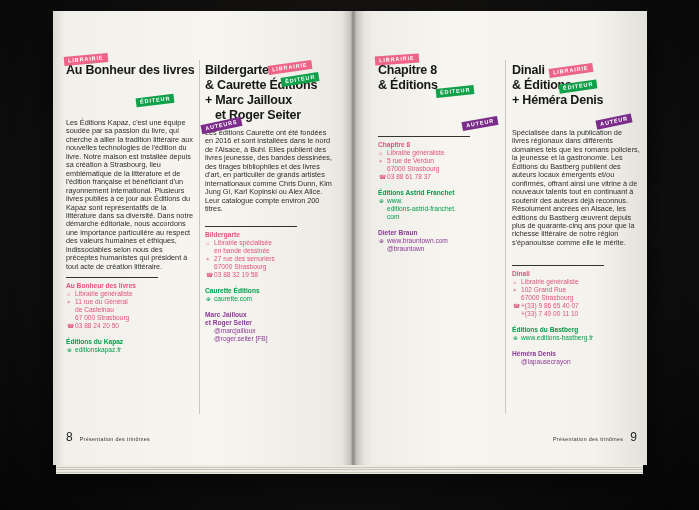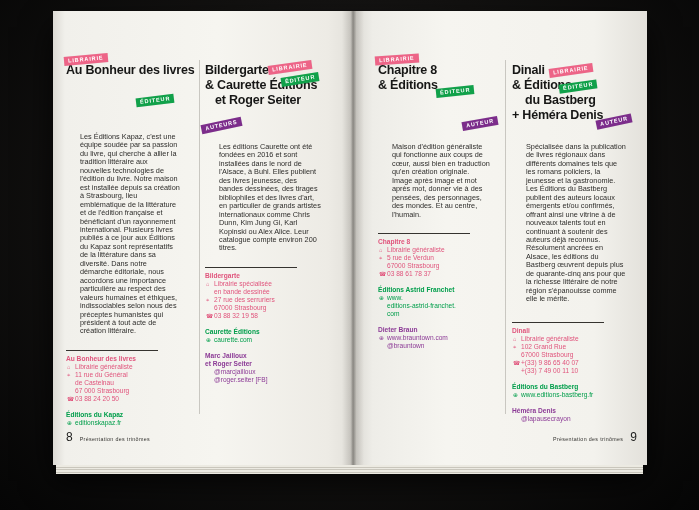--- a/index.html
+++ b/index.html
@@ -46,21 +46,21 @@
   .c1 .pos-lib{top:0px;left:63px;transform:rotate(-8deg);}
   .c1 .pos-edi{top:12px;left:76px;transform:rotate(-9deg);}
   .c1 .pos-aut{top:58px;left:-4px;transform:rotate(-12deg);}
   .c2 .pos-lib{top:-8px;left:-3px;transform:rotate(-4deg);}
   .c2 .pos-edi{top:24px;left:58px;transform:rotate(-6deg);}
   .c2 .pos-aut{top:56px;left:84px;transform:rotate(-10deg);}
   .c3 .pos-lib{top:3px;left:37px;transform:rotate(-8deg);}
   .c3 .pos-edi{top:19px;left:47px;transform:rotate(-8deg);}
   .c3 .pos-aut{top:54px;left:84px;transform:rotate(-12deg);}
 
-  .body{margin:14px;font-size:7.3px;line-height:8.45px;color:#2e2d2b;}
+  .body{margin:0;font-size:7.3px;line-height:8.45px;color:#2e2d2b;}
 
   .contacts{margin-top:8px;}
   .c0 .contacts{margin-top:6px;}
   .c1 .contacts{margin-top:12px;}
   .c2 .contacts{margin-top:7px;}
   .c3 .contacts{margin-top:18px;}
   .hr{width:92px;border-top:1px solid #35332f;margin-bottom:4px;}
   .cg{font-size:6.6px;line-height:8px;}
   .cg + .cg{margin-top:8px;}
   .cg-name{font-weight:bold;}
@@ -136,20 +136,21 @@
     </section>
 
     <section class="col c1">
       <div class="titlewrap">
         <span class="tag tag-pink pos-lib">LIBRAIRIE</span>
         <span class="tag tag-green pos-edi">ÉDITEUR</span>
         <span class="tag tag-purple pos-aut">AUTEURS</span>
         <h2 class="title">
           <span class="tl tl1">Bildergarte</span>
           <span class="tl tl2">&amp; Caurette Éditions</span>
+          <span class="tl tl3">+ Marc Jailloux</span>
           <span class="tl tl4">et Roger Seiter</span>
         </h2>
       </div>
       <p class="body">Les éditions Caurette ont été fondées en 2016 et sont installées dans le nord de l'Alsace, à Buhl. Elles publient des livres jeunesse, des bandes dessinées, des tirages bibliophiles et des livres d'art, en particulier de grands artistes internationaux comme Chris Dunn, Kim Jung Gi, Karl Kopinski ou Alex Alice. Leur catalogue compte environ 200 titres.</p>
       <div class="contacts">
         <div class="hr"></div>
         <div class="cg pink">
           <div class="cg-name">Bildergarte</div>
           <div class="cline">
               <span class="ic">⌂</span>
@@ -197,21 +198,20 @@
     <section class="col c2">
       <div class="titlewrap">
         <span class="tag tag-pink pos-lib">LIBRAIRIE</span>
         <span class="tag tag-green pos-edi">ÉDITEUR</span>
         <span class="tag tag-purple pos-aut">AUTEUR</span>
         <h2 class="title">
           <span class="tl tl1">Chapitre 8</span>
           <span class="tl tl2">&amp; Éditions</span>
         </h2>
       </div>
-      <p class="body">Maison d'édition généraliste qui fonctionne aux coups de cœur, aussi bien en traduction qu'en création originale. Image après image et mot après mot, donner vie à des pensées, des personnages, des mondes. Et au centre, l'humain.</p>
       <div class="contacts">
         <div class="hr"></div>
         <div class="cg pink">
           <div class="cg-name">Chapitre 8</div>
           <div class="cline">
               <span class="ic">⌂</span>
               <span class="ct">Librairie généraliste</span>
             </div>
           <div class="cline">
               <span class="ic">⌖</span>
@@ -256,21 +256,20 @@
     </section>
 
     <section class="col c3">
       <div class="titlewrap">
         <span class="tag tag-pink pos-lib">LIBRAIRIE</span>
         <span class="tag tag-green pos-edi">ÉDITEUR</span>
         <span class="tag tag-purple pos-aut">AUTEUR</span>
         <h2 class="title">
           <span class="tl tl1">Dinali</span>
           <span class="tl tl2">&amp; Éditions</span>
-          <span class="tl tl3">du Bastberg</span>
           <span class="tl tl4">+ Héméra Denis</span>
         </h2>
       </div>
       <p class="body">Spécialisée dans la publication de livres régionaux dans différents domaines tels que les romans policiers, la jeunesse et la gastronomie. Les Éditions du Bastberg publient des auteurs locaux émergents et/ou confirmés, offrant ainsi une vitrine à de nouveaux talents tout en continuant à soutenir des auteurs déjà reconnus. Résolument ancrées en Alsace, les éditions du Bastberg œuvrent depuis plus de quarante-cinq ans pour que la richesse littéraire de notre région s'épanouisse comme elle le mérite.</p>
       <div class="contacts">
         <div class="hr"></div>
         <div class="cg pink">
           <div class="cg-name">Dinali</div>
           <div class="cline">
               <span class="ic">⌂</span>

